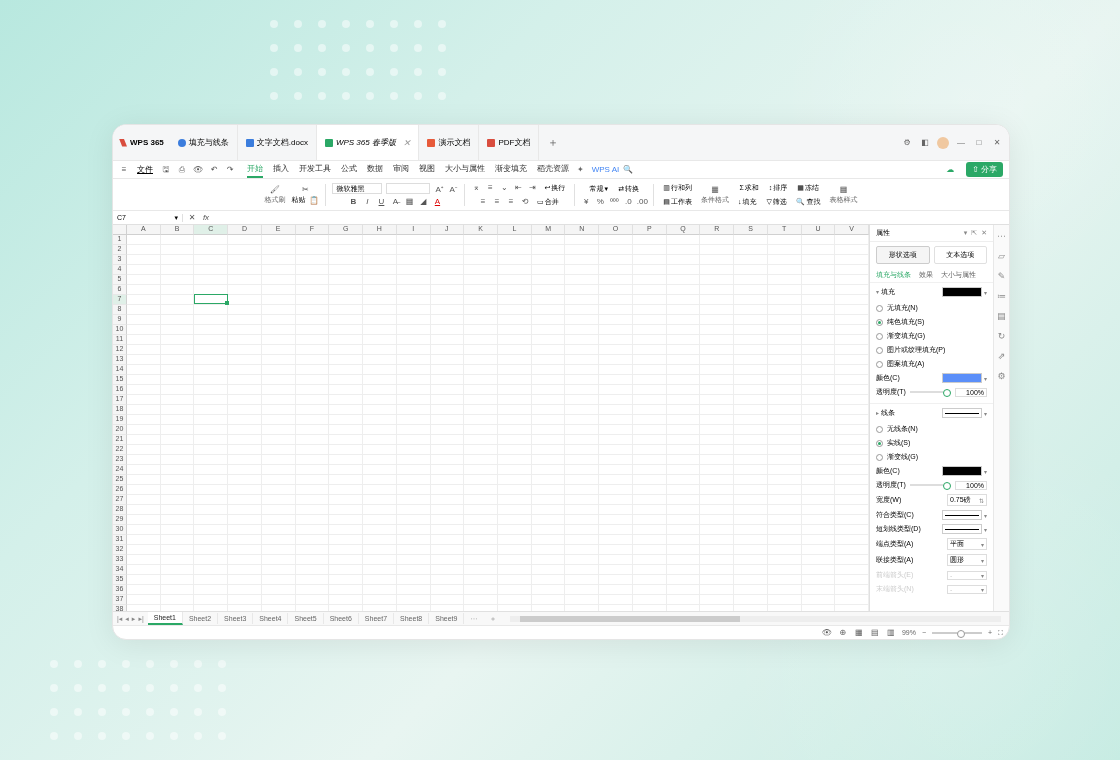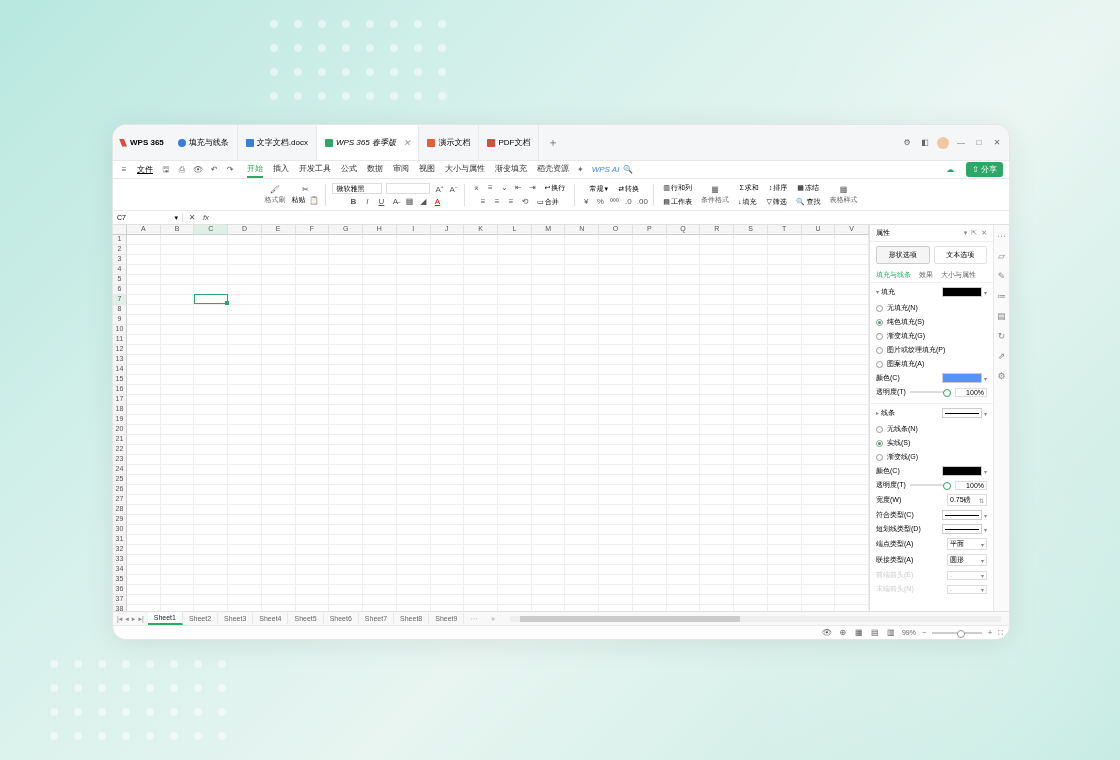--- a/index.html
+++ b/index.html
@@ -32,21 +32,21 @@
 .avatar { width: 12px; height: 12px; border-radius: 50%; background: #f0c8a0; }
 
 .menubar { height: 18px; display: flex; align-items: center; font-size: 8px; padding: 0 6px; border-bottom: 1px solid #e8e8e8; gap: 4px; }
 .file-btn { display: flex; align-items: center; gap: 2px; padding: 0 4px; text-decoration: underline; }
 .qat { display: flex; gap: 6px; }
 .qat span { color: #555; cursor: pointer; }
 .menu-tabs { display: flex; gap: 10px; margin-left: 8px; }
 .menu-tab { color: #333; padding: 2px 0; cursor: pointer; white-space: nowrap; }
 .menu-tab.active { color: #2ba866; border-bottom: 2px solid #2ba866; }
 .ai-link { color: #666; margin-left: 4px; }
-.ai-link.ai { color: #4285f4; font-style: italic; }
+.ai-link.ai { color: #4285f4; }
 .menubar-right { margin-left: auto; display: flex; align-items: center; gap: 6px; }
 .share-btn { padding: 2px 6px; border-radius: 3px; display: flex; align-items: center; gap: 2px; }
 .share-btn.cloud { color: #2ba866; }
 .share-btn.share { background: #2ba866; color: #fff; }
 
 .ribbon { height: 32px; display: flex; align-items: center; padding: 2px 6px; font-size: 7px; gap: 6px; border-bottom: 1px solid #e8e8e8; }
 .rib-group { display: flex; flex-direction: column; gap: 1px; align-items: center; }
 .rib-label { font-size: 7px; color: #666; }
 .rib-row { display: flex; gap: 4px; align-items: center; }
 .rib-btn { display: flex; align-items: center; gap: 1px; padding: 1px 3px; cursor: pointer; white-space: nowrap; }

